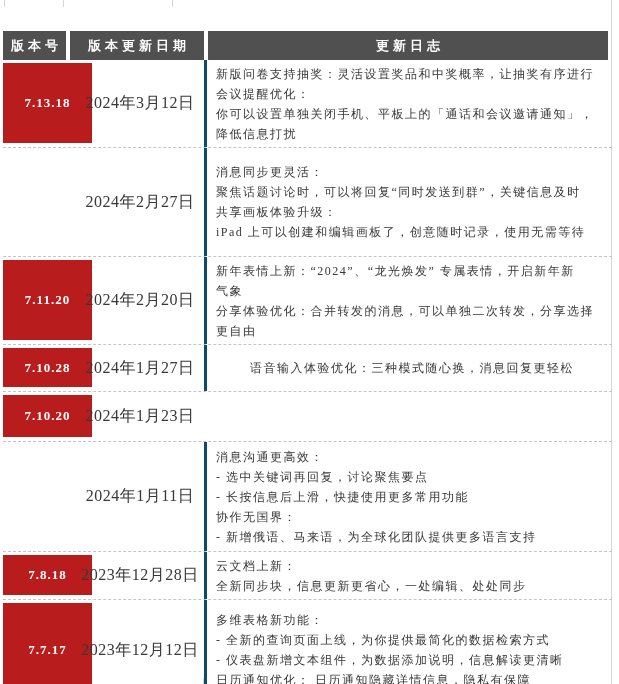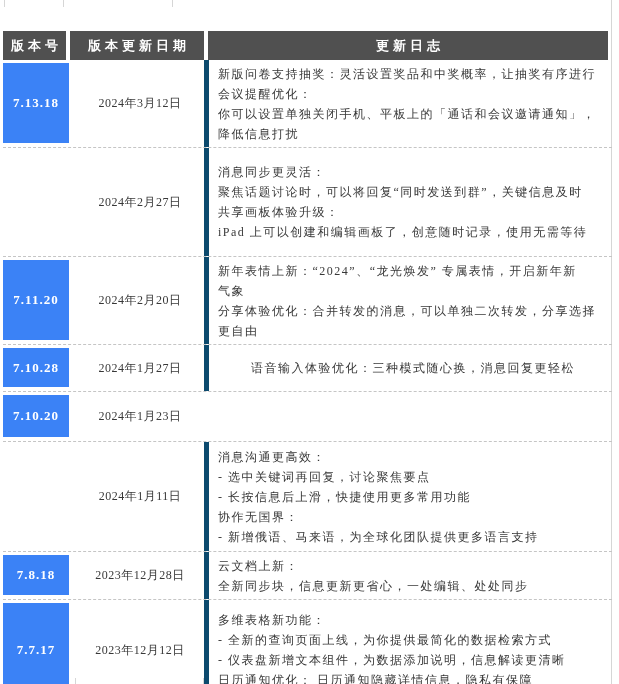--- a/index.html
+++ b/index.html
@@ -73,50 +73,50 @@
   .r3 { height: 47px; text-align: center; }
   .r4 { height: 50px; }
   .r5 { height: 110px; }
   .r6 { height: 48px; }
   .r7 { height: 100px; }
   .ver {
     position: absolute;
     left: 0;
     top: 3px;
     bottom: 4px;
-    width: 66px;
-    background: #3b82f6;
+    width: 89px;
+    background: #b91c1c;
     color: #ffffff;
     font-weight: bold;
     font-size: 13px;
     letter-spacing: 1px;
     display: flex;
     align-items: center;
     justify-content: center;
   }
   .date {
     position: absolute;
     left: 73px;
     top: 0;
     bottom: 0;
     width: 128px;
     color: #383838;
-    font-size: 12px;
+    font-size: 16px;
     letter-spacing: 0.5px;
     display: flex;
     align-items: center;
     justify-content: center;
   }
   .log {
     position: absolute;
     left: 201px;
     right: 0;
     top: 0;
     bottom: 0;
-    border-left: 5px solid #0c4a6e;
+    border-left: 3px solid #0c4a6e;
     box-sizing: border-box;
     padding: 0 4px 0 9px;
     color: #383838;
     font-size: 12px;
     letter-spacing: 1.5px;
     line-height: 20px;
     white-space: pre-line;
     display: flex;
     flex-direction: column;
     justify-content: center;

